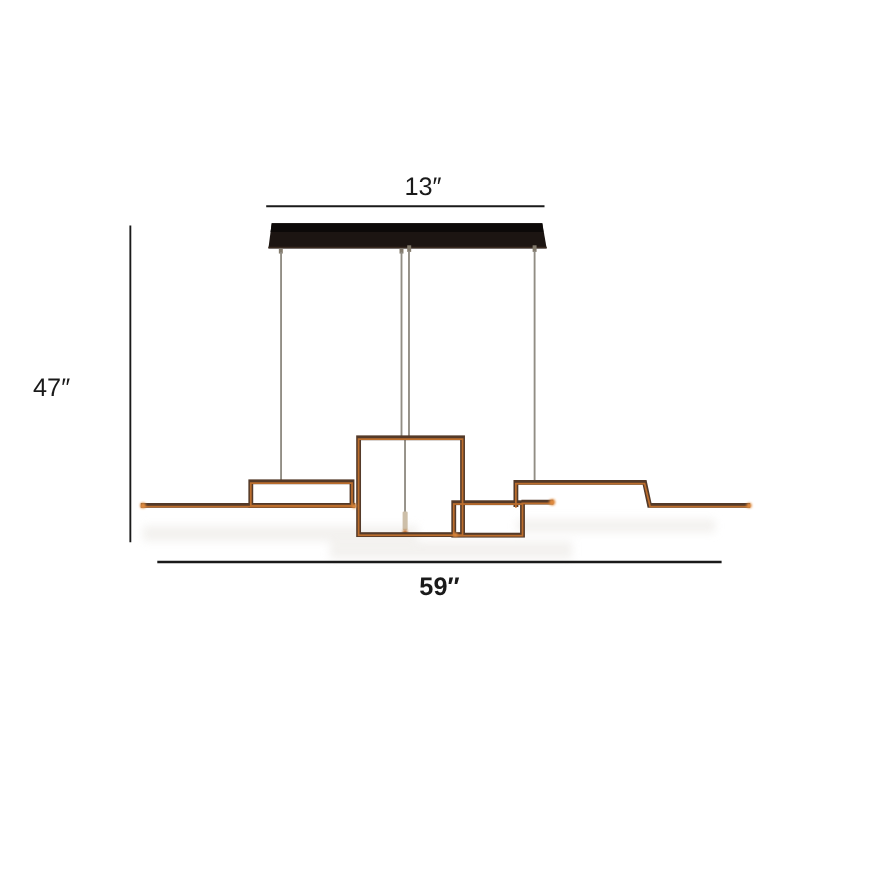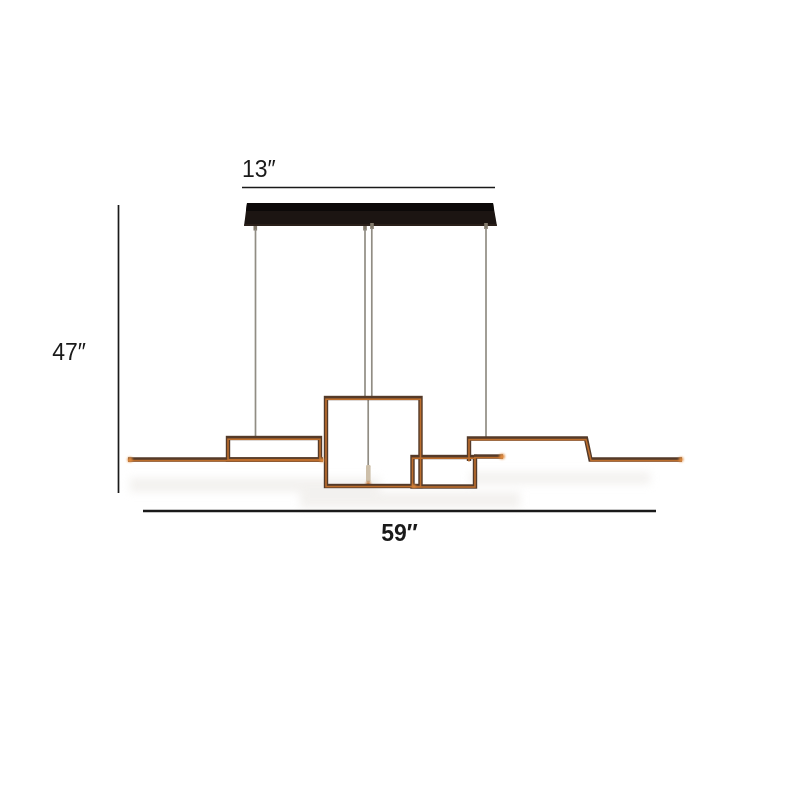--- a/index.html
+++ b/index.html
@@ -23,22 +23,22 @@
     top: 0;
   }
   .dim-label {
     position: absolute;
     color: var(--annotation, #1a1a1a);
     font-size: 23px;
     line-height: 1;
     white-space: nowrap;
     user-select: none;
   }
-  .dim-label.width  { left: 242px; top: 158px; width: 253px; text-align: left; }
-  .dim-label.height { left: 30px;  top: 341px; width: 78px;  text-align: center;  }
+  .dim-label.width  { left: 258px; top: 158px; width: 253px; text-align: center; }
+  .dim-label.height { left: 30px;  top: 341px; width: 78px;  text-align: left;  }
   .dim-label.length { left: 143px; top: 522px; width: 513px; text-align: center; font-weight: bold; }
 </style>
 </head>
 <body>
 
 <div class="stage">
 
   <svg width="800" height="800" viewBox="0 0 800 800">
     <defs>
       <filter id="soft" x="-50%" y="-50%" width="200%" height="200%">

